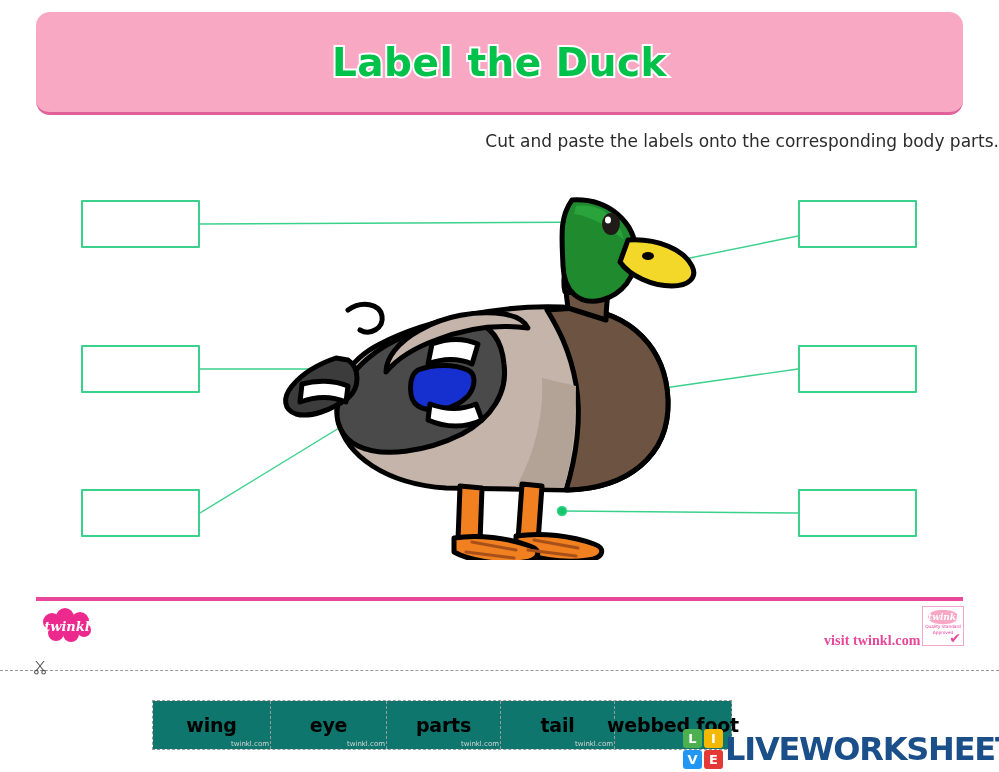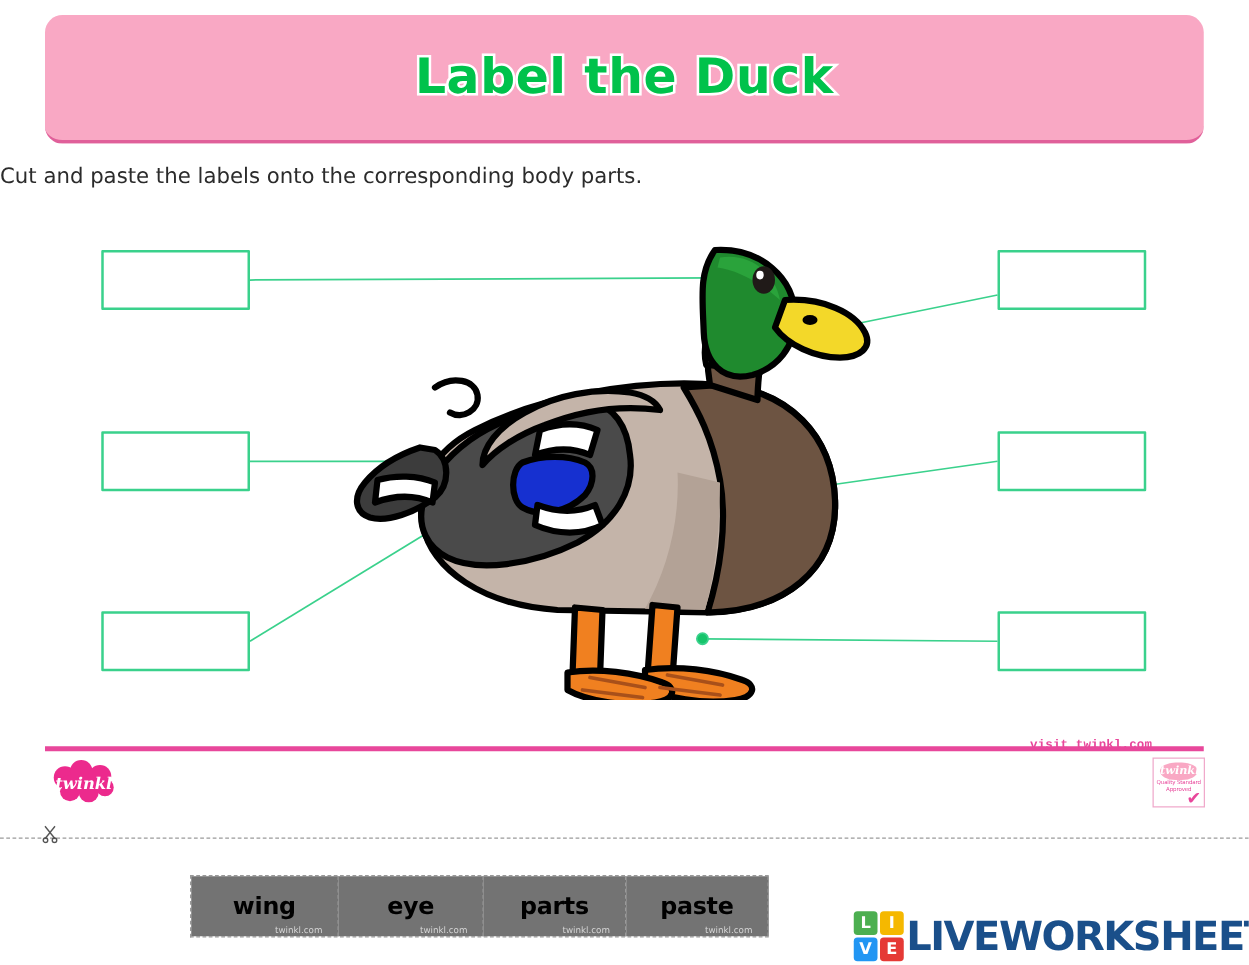--- a/index.html
+++ b/index.html
@@ -55,21 +55,21 @@
       -1px -1px 0 #ffffff,  1px -1px 0 #ffffff,
       -1px  1px 0 #ffffff,  1px  1px 0 #ffffff;
   }
 
   
   #instruction {
     position: absolute;
     left: 0;
     top: 131px;
     width: 999px;
-    text-align: left;
+    text-align: right;
     font-family: "DejaVu Sans", sans-serif;
     font-size: 17px;
     color: #2b2b2b;
   }
 
   
   .answer-box {
     position: absolute;
     width: 119px;
     height: 48px;
@@ -115,23 +115,23 @@
   #twinkl-logo {
     position: absolute;
     left: 38px;
     top: 608px;
     width: 58px;
     height: 34px;
   }
   #visit-twinkl {
     position: absolute;
     left: 824px;
-    top: 591px;
-    font-family: Liberation Mono, monospace;
-    font-size: 10px;
+    top: 633px;
+    font-family: Liberation Serif, serif;
+    font-size: 14px;
     font-weight: bold;
     color: #e8479b;
     letter-spacing: 0.1px;
   }
   #quality-badge {
     position: absolute;
     left: 922px;
     top: 606px;
     width: 42px;
     height: 40px;
@@ -197,37 +197,37 @@
     height: 48px;
     display: flex;
     border-top: 1px dashed #9a9a9a;
     border-bottom: 1px dashed #9a9a9a;
     border-left: 1px dashed #9a9a9a;
   }
   .word-card {
     position: relative;
     height: 48px;
     border-right: 1px dashed #9a9a9a;
-    background: #737373;
+    background: #0f766e;
     display: flex;
     align-items: center;
     justify-content: center;
     box-sizing: border-box;
   }
   .word-card .word-text {
     font-family: "DejaVu Sans", sans-serif;
     font-size: 19px;
     font-weight: bold;
     color: #000000;
     letter-spacing: -0.2px;
     white-space: nowrap;
   }
   .word-card .wm {
     position: absolute;
-    right: 12px;
+    right: 1px;
     bottom: 1px;
     font-family: "DejaVu Sans", sans-serif;
     font-size: 7px;
     color: #d6d6d6;
   }
   .w-wing     { width: 118px; }
   .w-eye      { width: 116px; text-align: right; }
   .w-beak     { width: 114px; }
   .w-tail     { width: 114px; }
   .w-feathers { width: 118px; }
@@ -415,22 +415,26 @@
     </div>
     <div class="word-card w-eye">
       <span class="word-text">eye</span>
       <span class="wm">twinkl.com</span>
     </div>
     <div class="word-card w-beak">
       <span class="word-text">parts</span>
       <span class="wm">twinkl.com</span>
     </div>
     <div class="word-card w-tail">
-      <span class="word-text">paste</span>
+      <span class="word-text">tail</span>
       <span class="wm">twinkl.com</span>
+    </div>
+    <div class="word-card w-webbed">
+      <span class="word-text">webbed foot</span>
+      <span class="wm"></span>
     </div>
   </div>
 
   <div id="lw-logo">
     <div id="lw-tiles">
       <div class="tile" style="background:#4caf50">L</div>
       <div class="tile" style="background:#f5b800">I</div>
       <div class="tile" style="background:#2196f3">V</div>
       <div class="tile" style="background:#e53935">E</div>
     </div>

